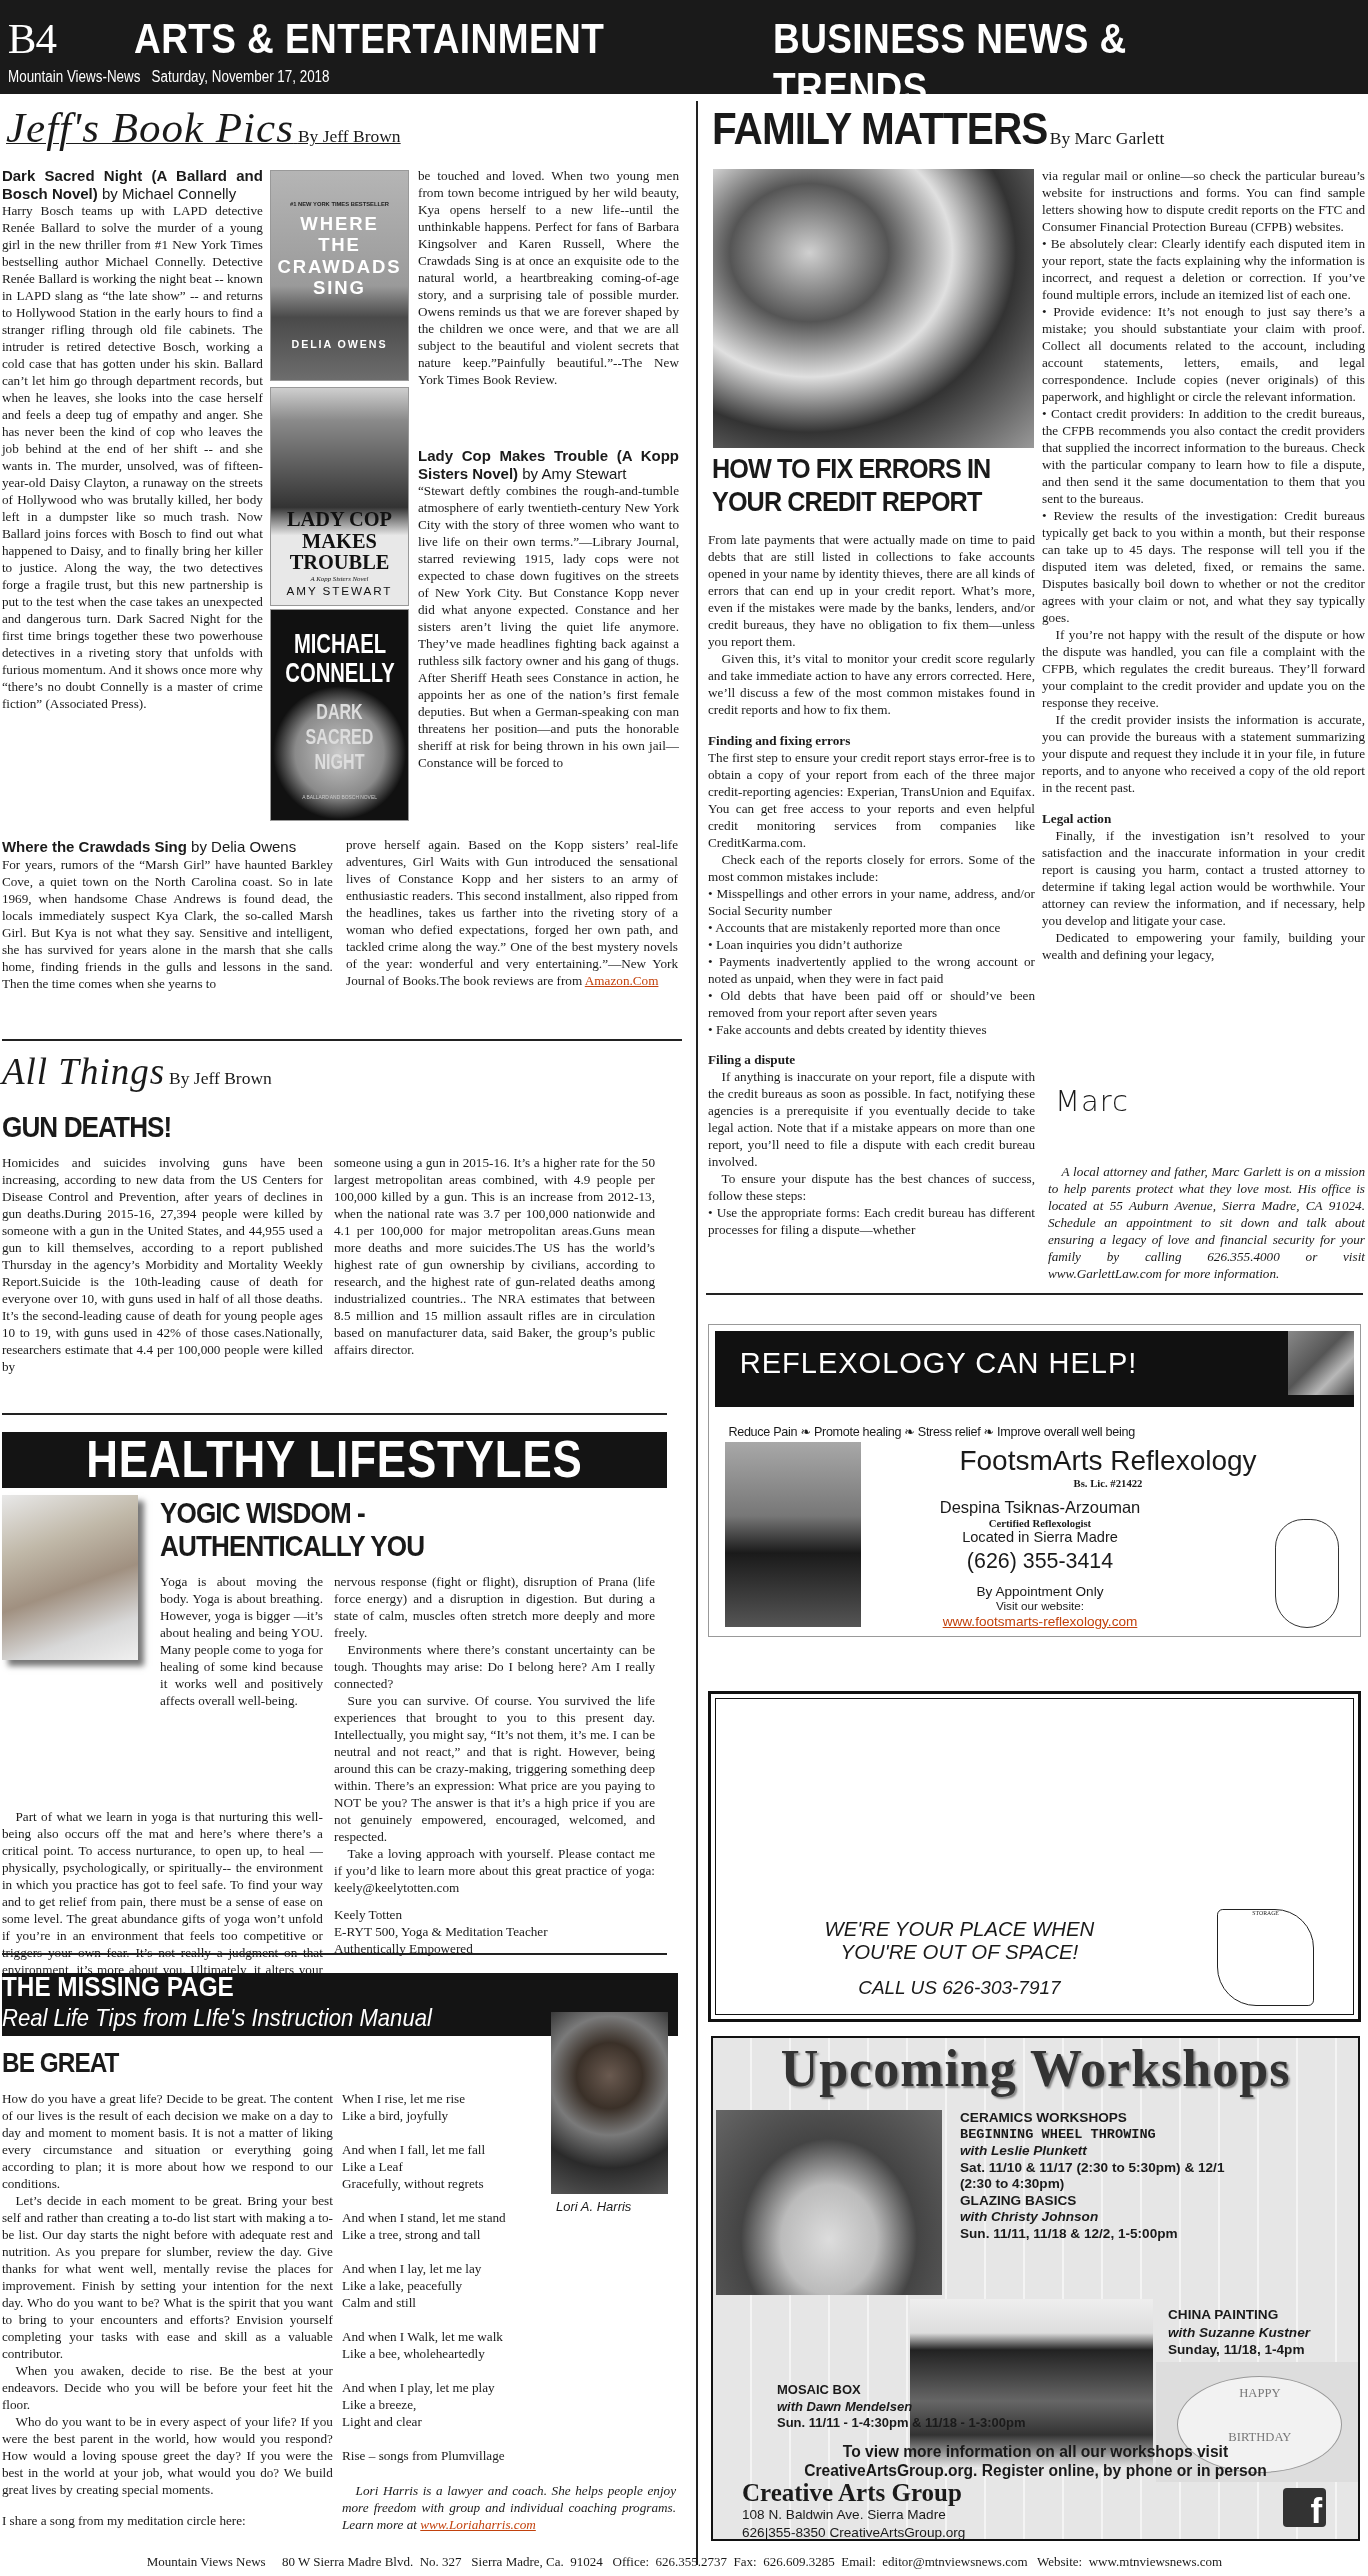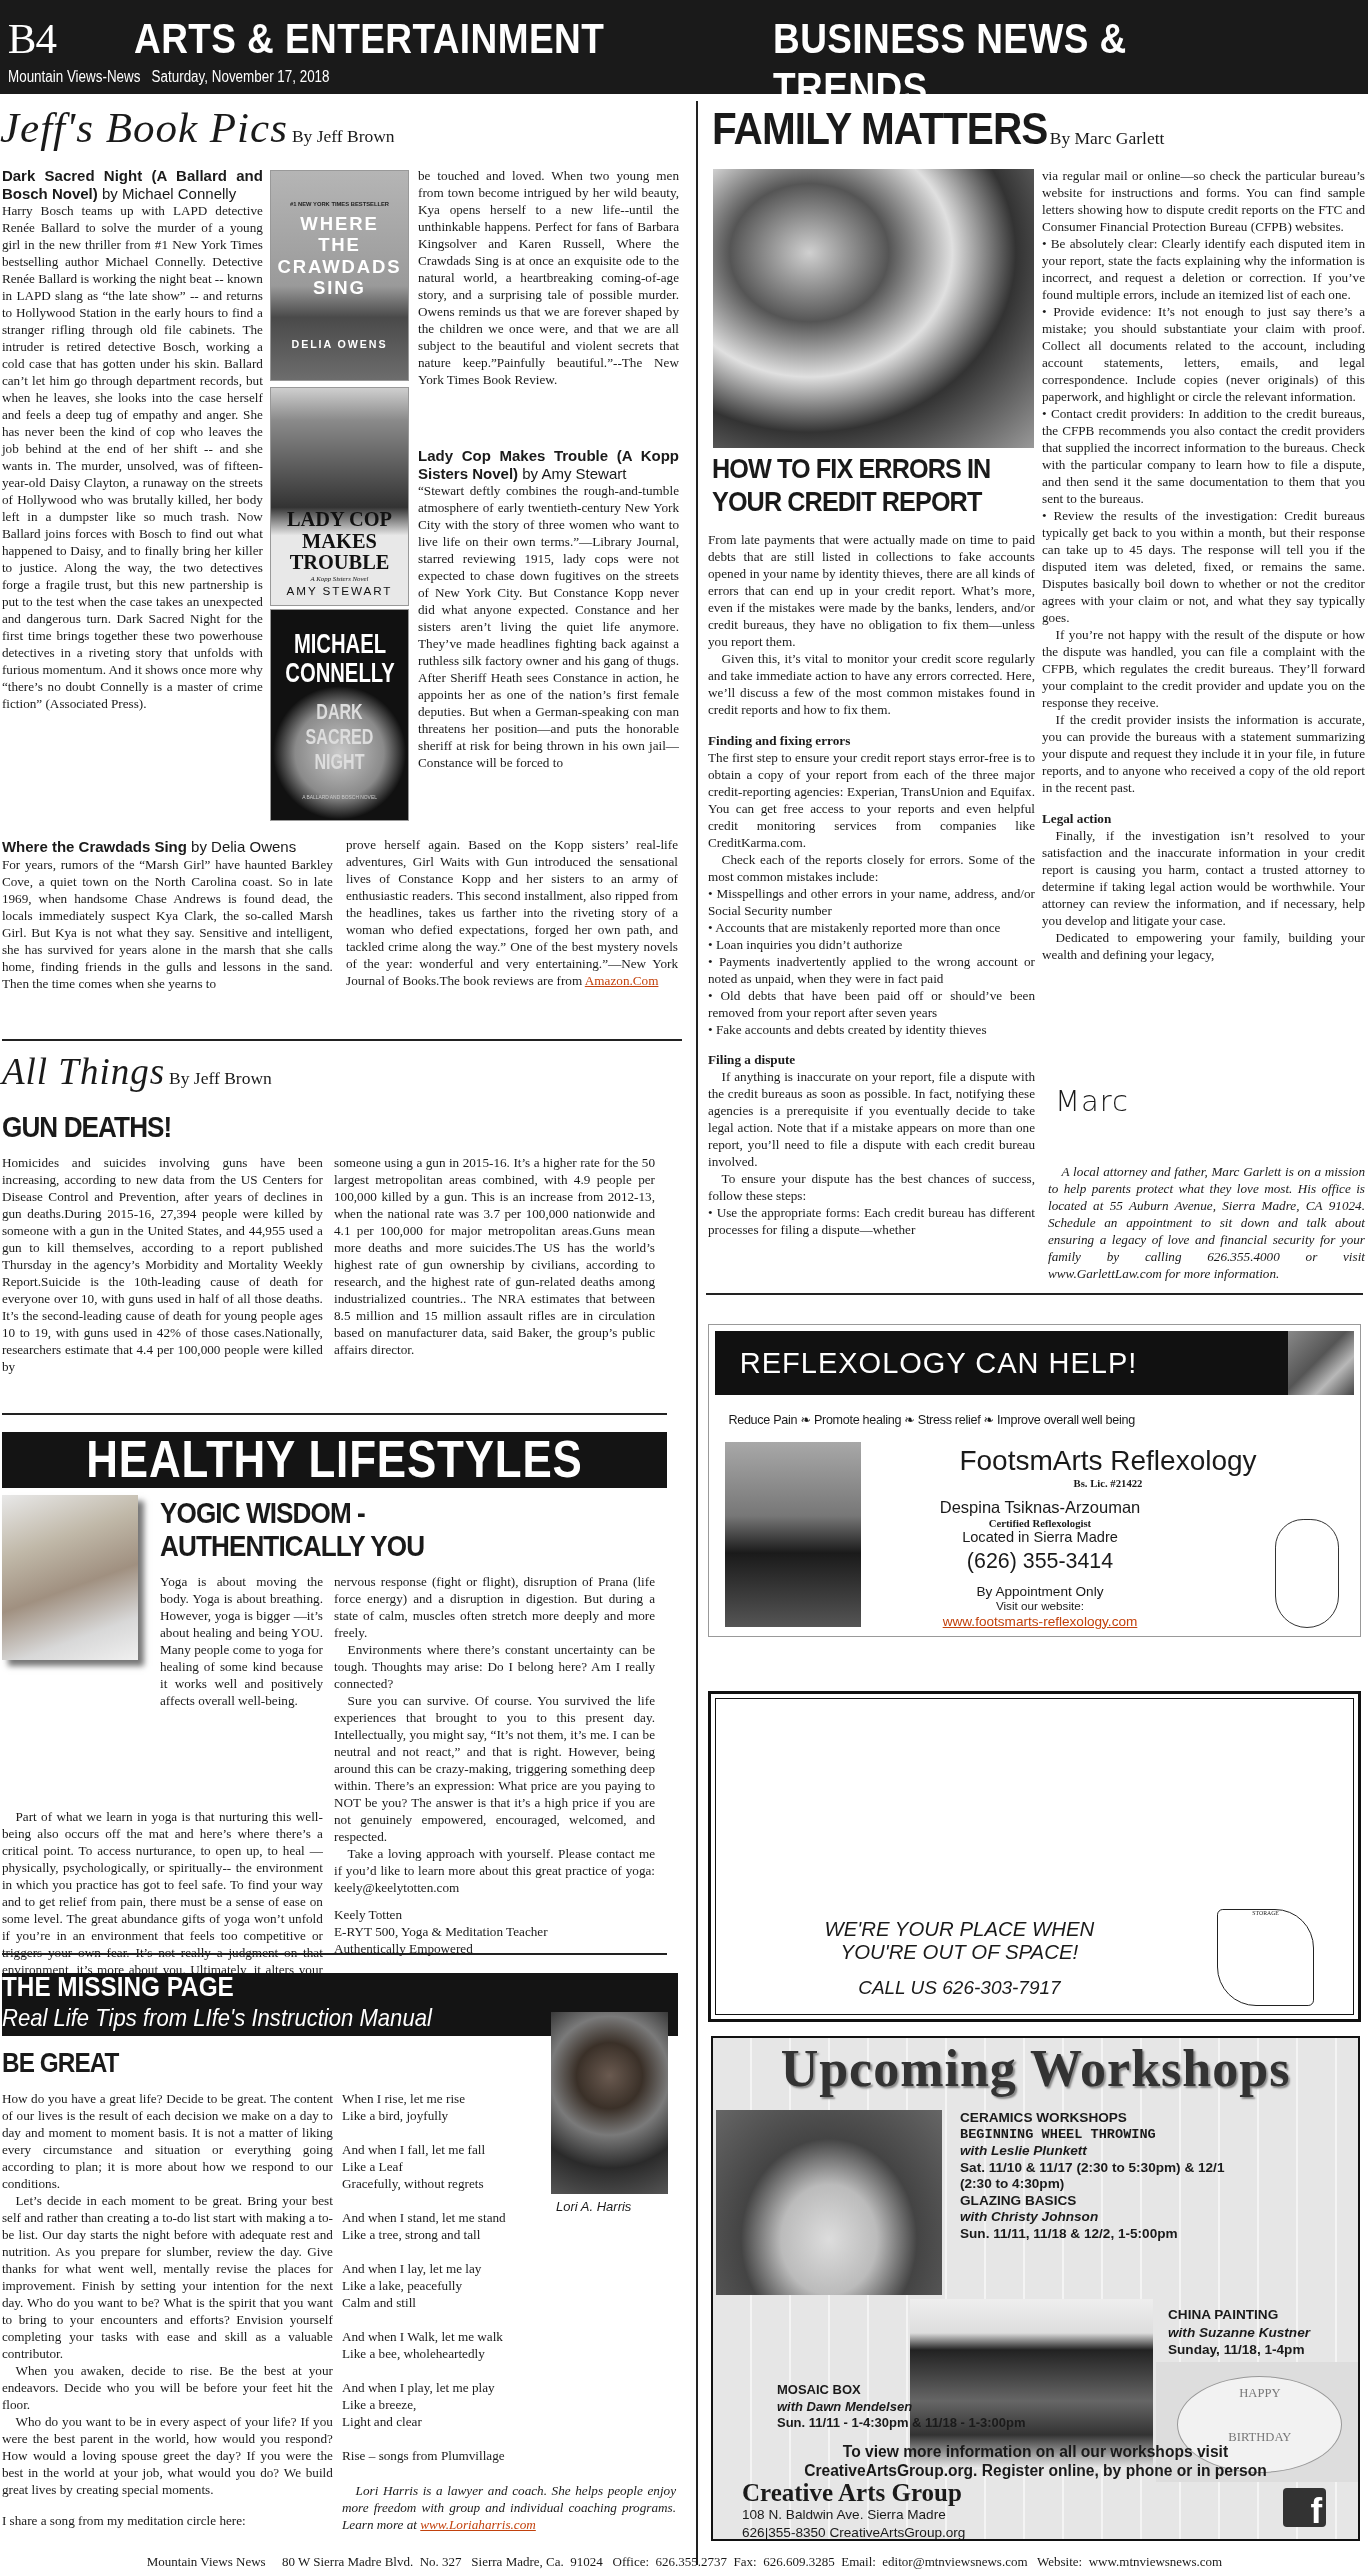--- a/index.html
+++ b/index.html
@@ -46,21 +46,21 @@
   <div id="mh-left" class="abs">ARTS &amp; ENTERTAINMENT</div>
   <div id="mh-right" class="abs">BUSINESS NEWS &amp; TRENDS</div>
   <div id="mh-sub" class="abs">
     <span>Mountain Views-News</span>&nbsp;&nbsp;
     <span>Saturday, November 17, 2018</span>
   </div>
 </div>
 
 <div class="abs vrule" style="left:696px;top:101px;height:2464px;"></div>
 
-<div class="abs" style="left:0;top:103px;white-space:nowrap;">
+<div class="abs" style="left:6px;top:103px;white-space:nowrap;text-decoration:underline;">
   <span class="script-title">Jeff's Book Pics</span>
   <span class="byline">By Jeff Brown</span>
 </div>
 
 <div class="abs body-text" style="left:1.9px;top:167px;width:261px;">
   <div class="book-title">
     <span>Dark Sacred Night (A Ballard and Bosch Novel)</span><span class="book-by"> by Michael Connelly</span>
   </div>
   <p>Harry Bosch teams up with LAPD detective Renée Ballard to solve the murder of a young girl in the new thriller from #1 New York Times bestselling author Michael Connelly. Detective Renée Ballard is working the night beat -- known in LAPD slang as “the late show” -- and returns to Hollywood Station in the early hours to find a stranger rifling through old file cabinets. The intruder is retired detective Bosch, working a cold case that has gotten under his skin. Ballard can’t let him go through department records, but when he leaves, she looks into the case herself and feels a deep tug of empathy and anger. She has never been the kind of cop who leaves the job behind at the end of her shift -- and she wants in. The murder, unsolved, was of fifteen-year-old Daisy Clayton, a runaway on the streets of Hollywood who was brutally killed, her body left in a dumpster like so much trash. Now Ballard joins forces with Bosch to find out what happened to Daisy, and to finally bring her killer to justice. Along the way, the two detectives forge a fragile trust, but this new partnership is put to the test when the case takes an unexpected and dangerous turn. Dark Sacred Night for the first time brings together these two powerhouse detectives in a riveting story that unfolds with furious momentum. And it shows once more why “there’s no doubt Connelly is a master of crime fiction” (Associated Press).</p>
 </div>
@@ -234,21 +234,21 @@
   <p class="ind">Dedicated to empowering your family, building your wealth and defining your legacy,</p>
 </div>
 <div class="abs" style="left:1055px;top:1084px;font-family:'DejaVu Sans',sans-serif;font-size:29px;letter-spacing:1px;font-weight:200;">Marc</div>
 <div class="abs body-text" style="left:1048px;top:1163px;width:317px;font-style:italic;">
   <p class="ind">A local attorney and father, Marc Garlett is on a mission to help parents protect what they love most. His office is located at 55 Auburn Avenue, Sierra Madre, CA 91024. Schedule an appointment to sit down and talk about ensuring a legacy of love and financial security for your family by calling 626.355.4000 or visit www.GarlettLaw.com for more information.</p>
 </div>
 
 <div class="abs hrule" style="left:706px;top:1293px;width:657px;"></div>
 
 <div class="abs ad" style="left:708px;top:1324px;width:653px;height:313px;border-color:#999;padding:5.8px;">
-  <div style="background:#111;height:64px;position:relative;">
+  <div style="background:#111;height:76px;position:relative;">
     <div class="sans" style="color:#fff;font-size:29px;line-height:64px;padding-left:25px;letter-spacing:1px;">REFLEXOLOGY CAN HELP!</div>
     <div class="photo" style="position:absolute;right:0;top:0;width:66px;height:64px;"></div>
   </div>
   <div class="sans" style="font-size:12.6px;margin:17.5px 0 0 13.6px;letter-spacing:-0.3px;">
     <span>Reduce Pain</span> <span>❧</span>
     <span>Promote healing</span> <span>❧</span>
     <span>Stress relief</span> <span>❧</span>
     <span>Improve overall well being</span>
   </div>
   <div class="photo" style="position:absolute;left:15.6px;top:117px;width:136px;height:185px;background:linear-gradient(#a8a8a8,#777 40%,#1a1a1a 60%,#555);"></div>

